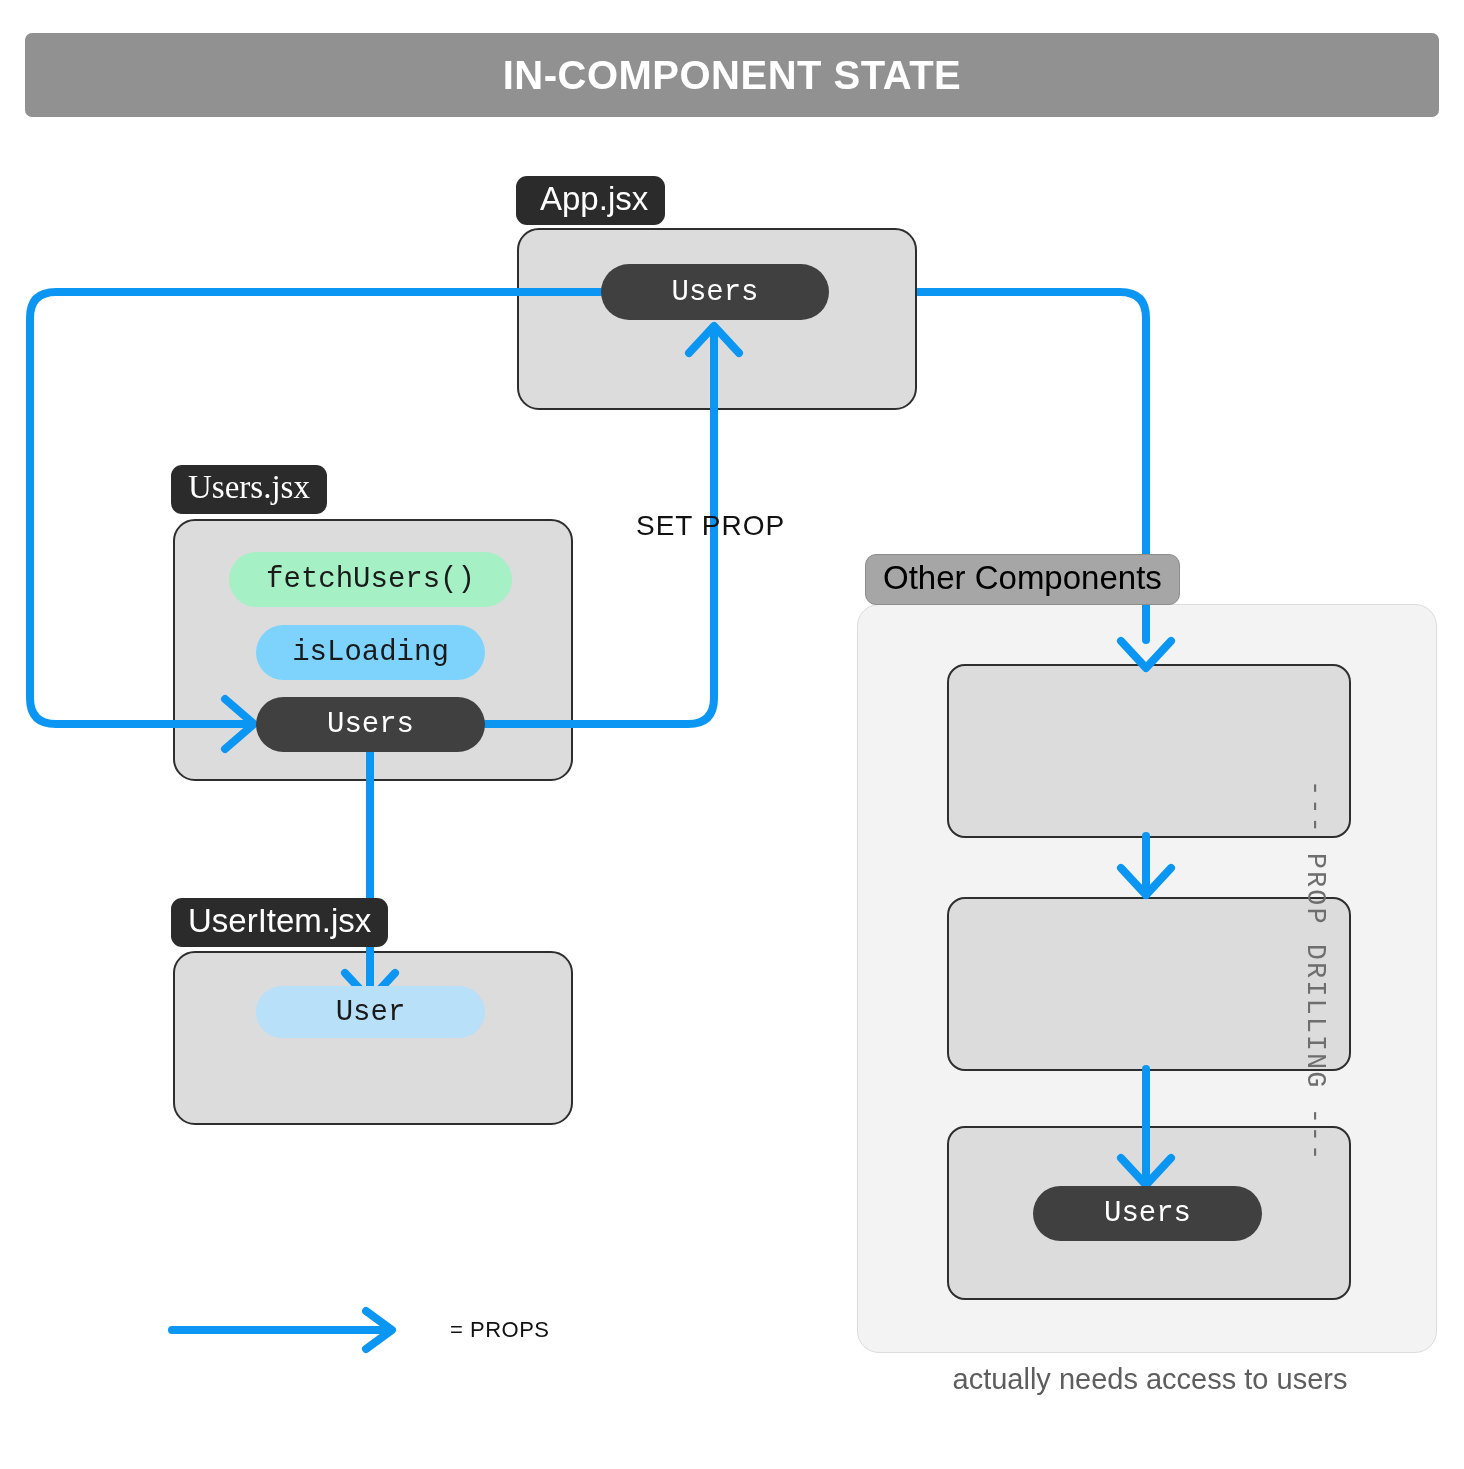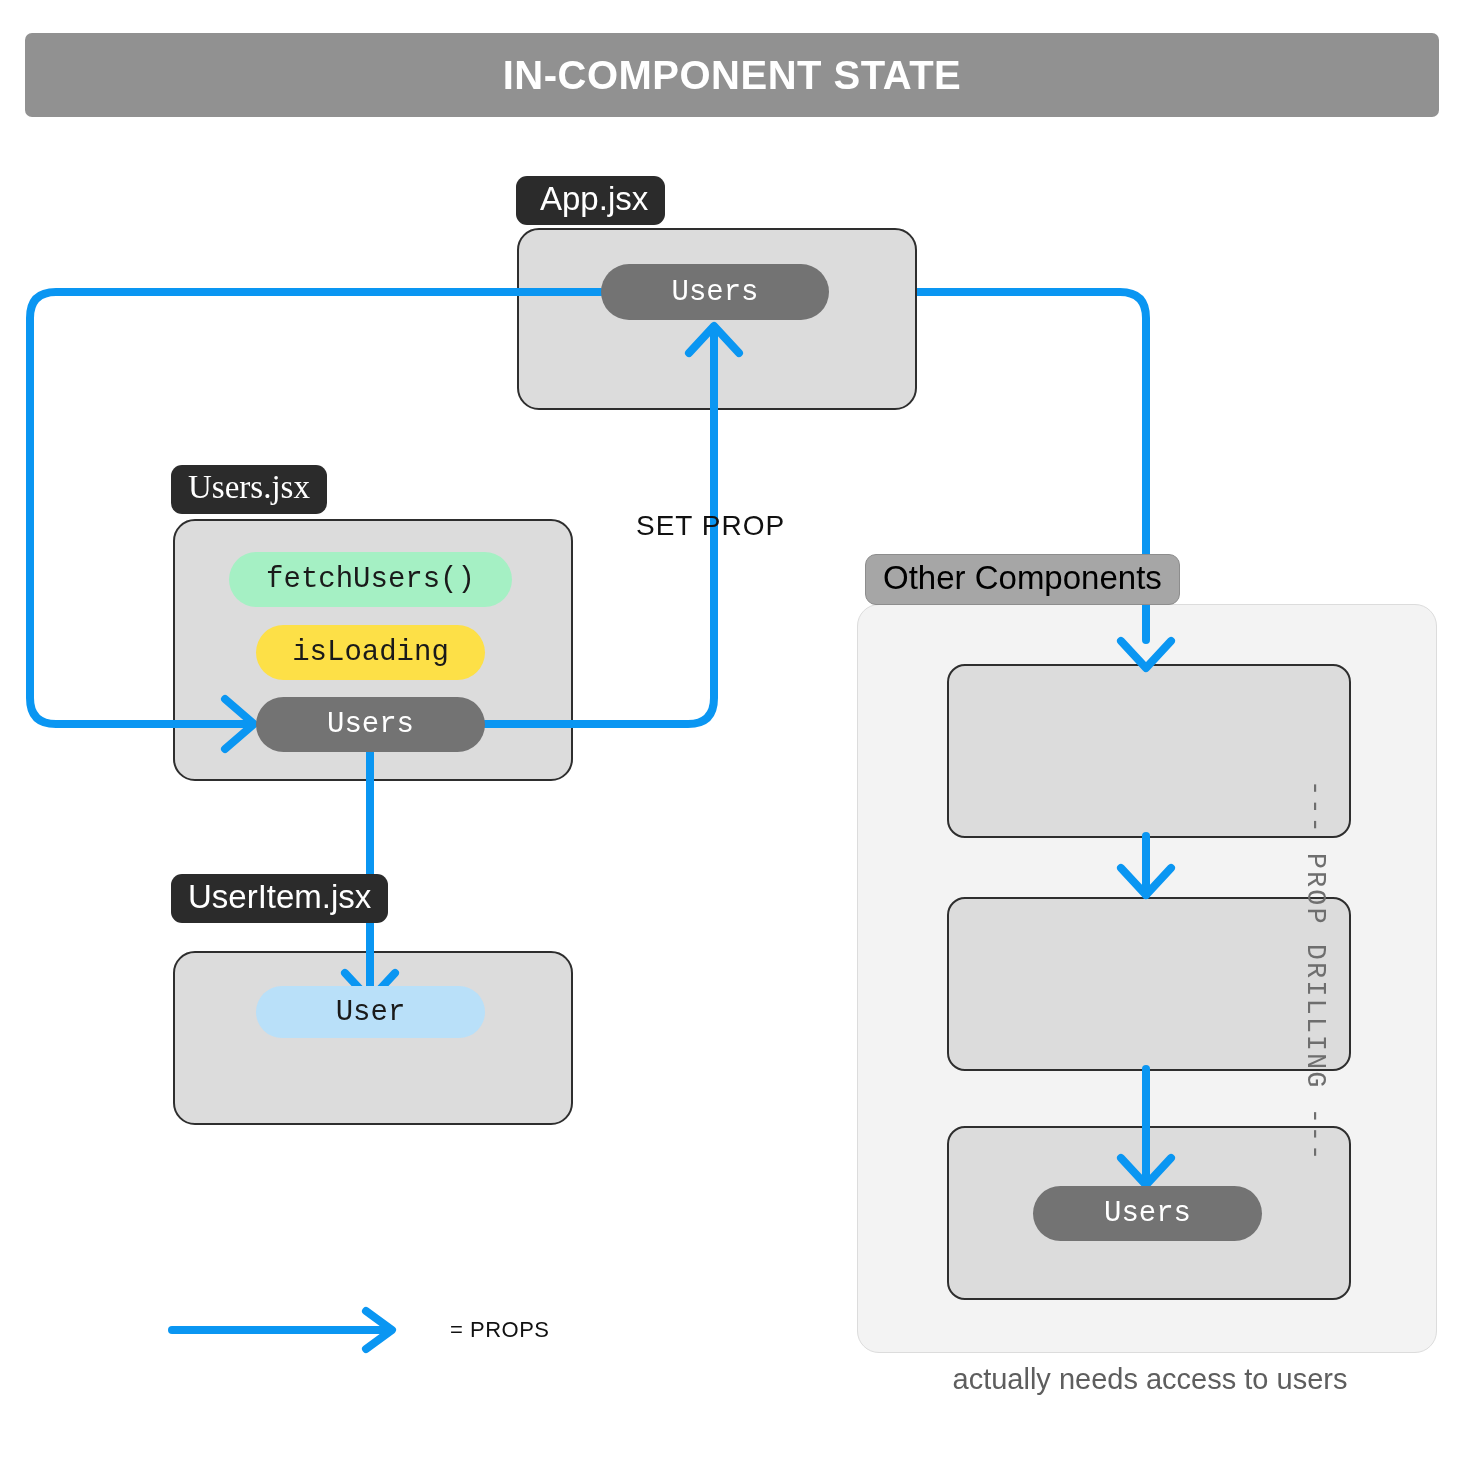--- a/index.html
+++ b/index.html
@@ -99,23 +99,23 @@
     position: absolute;
     border-radius: 999px;
     display: flex;
     align-items: center;
     justify-content: center;
     font-family: "Liberation Mono", monospace;
     font-size: 29px;
     z-index: 30;
     white-space: nowrap;
   }
-  .pill-blue  { background: #737373; color: #ffffff; }
+  .pill-blue  { background: #404040; color: #ffffff; }
   .pill-green { background: #a5f0c4; color: #1a1a1a; }
-  .pill-peach { background: #fde047; color: #1a1a1a; }
+  .pill-peach { background: #7dd3fc; color: #1a1a1a; }
   .pill-lblue { background: #b9e0f9; color: #1a1a1a; }
 
   
   #wires {
     position: absolute;
     left: 0; top: 0;
     width: 1464px;
     height: 1469px;
     z-index: 25;
     pointer-events: none;
@@ -192,21 +192,21 @@
   <div class="file-badge" style="left:516px; top:176px;padding-left:24px;">App.jsx</div>
   <div class="comp-box" style="left:517px; top:228px; width:396px; height:178px;"></div>
   <div class="pill pill-blue" style="left:601px; top:264px; width:228px; height:56px;">Users</div>
 
   <div class="file-badge" style="left:171px; top:465px;font-family:Liberation Serif, serif;">Users.jsx</div>
   <div class="comp-box" style="left:173px; top:519px; width:396px; height:258px;"></div>
   <div class="pill pill-green" style="left:229px; top:552px; width:283px; height:55px;">fetchUsers()</div>
   <div class="pill pill-peach" style="left:256px; top:625px; width:229px; height:55px;">isLoading</div>
   <div class="pill pill-blue" style="left:256px; top:697px; width:229px; height:55px;">Users</div>
 
-  <div class="file-badge" style="left:171px; top:874px;">UserItem.jsx</div>
+  <div class="file-badge" style="left:171px; top:898px;">UserItem.jsx</div>
   <div class="comp-box" style="left:173px; top:951px; width:396px; height:170px;"></div>
   <div class="pill pill-lblue" style="left:256px; top:986px; width:229px; height:52px;">User</div>
 
   <div class="panel-box" style="left:857px; top:604px; width:578px; height:747px;"></div>
   <div class="group-badge" style="left:865px; top:554px;">Other Components</div>
 
   <div class="sub-box" style="left:947px; top:664px; width:400px; height:170px;"></div>
   <div class="sub-box" style="left:947px; top:897px; width:400px; height:170px;"></div>
   <div class="sub-box" style="left:947px; top:1126px; width:400px; height:170px;"></div>
   <div class="pill pill-blue" style="left:1033px; top:1186px; width:229px; height:55px;">Users</div>

